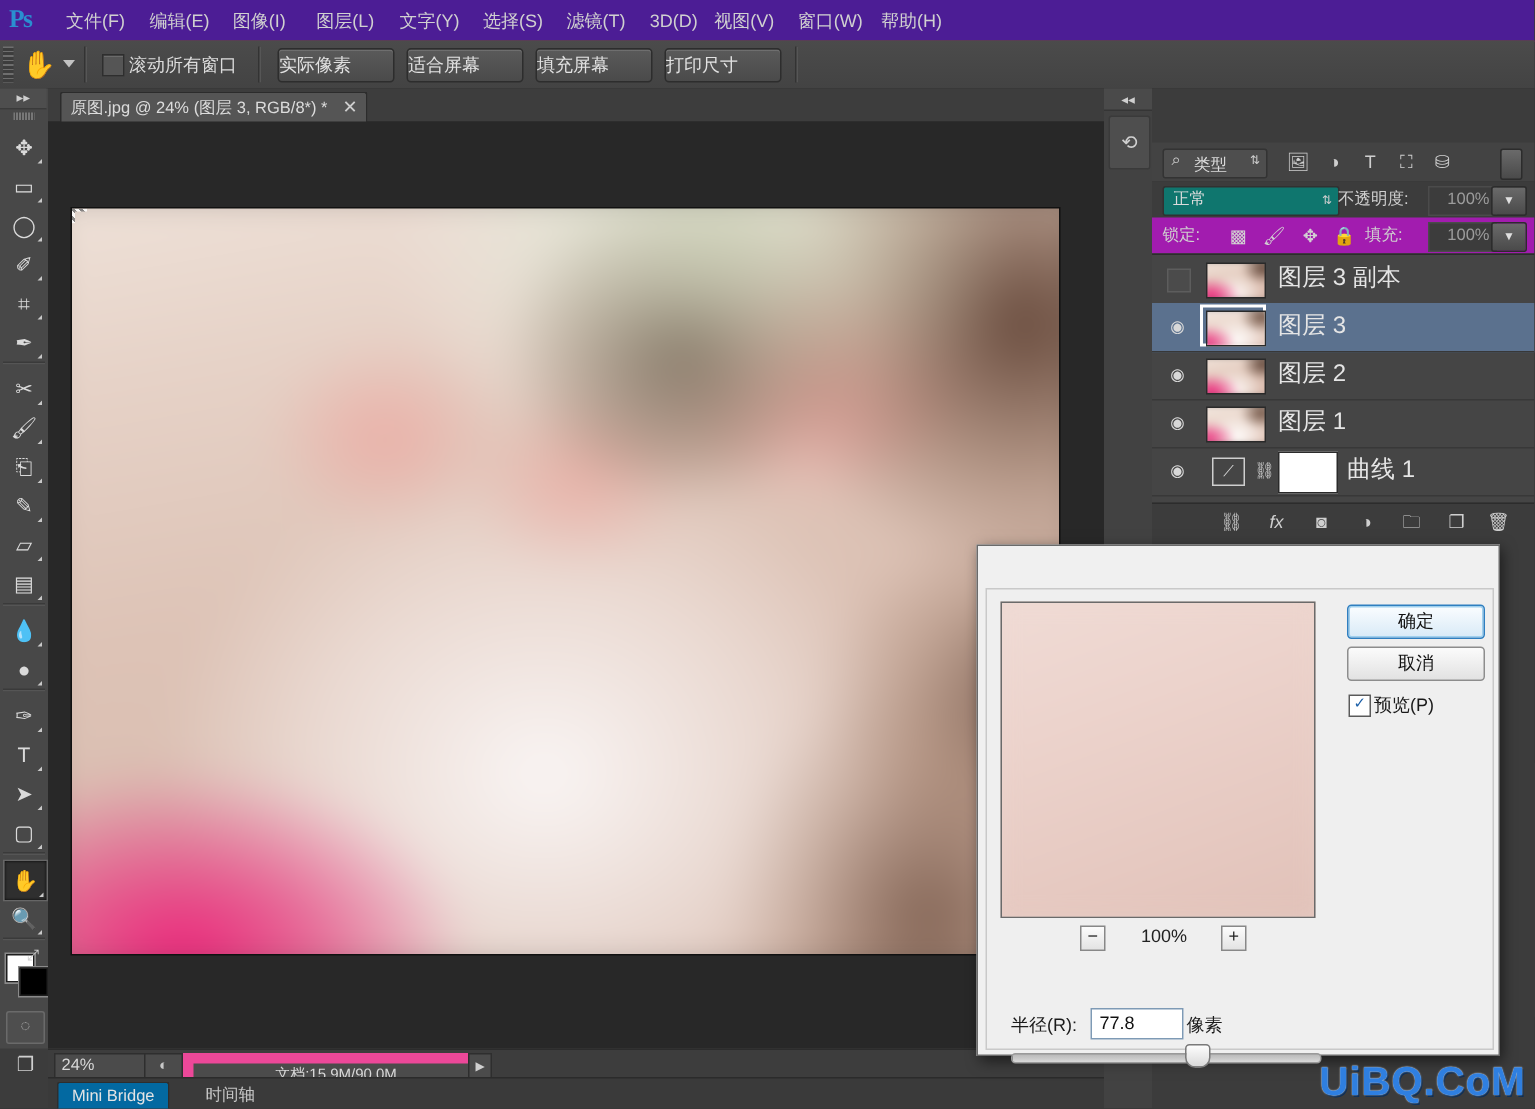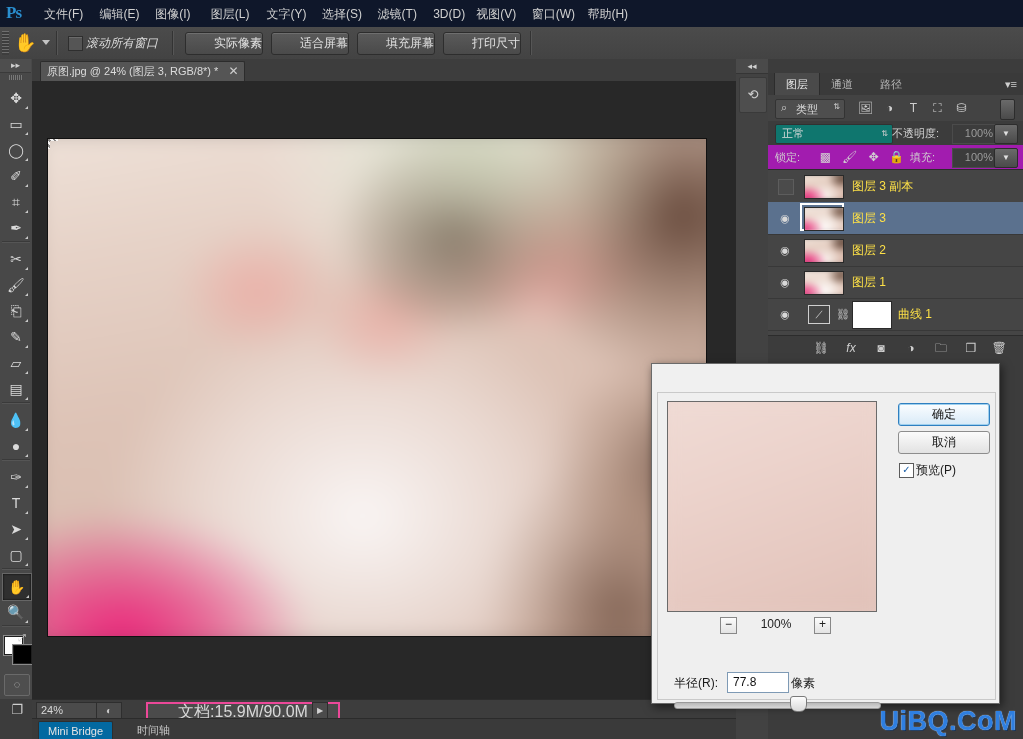--- a/index.html
+++ b/index.html
@@ -4,43 +4,43 @@
 <style>
   html,body{margin:0;padding:0;background:#3c3c3c;}
   body{
     width:1023px;height:739px;overflow:hidden;position:relative;
     font-family:"Liberation Sans","DejaVu Sans",sans-serif;
     font-size:12px;color:#c8c8c8;-webkit-font-smoothing:antialiased;
   }
   .abs{position:absolute;}
 
   
-  #menubar{left:0;top:0;width:1023px;height:27px;background:#0f172a;border-bottom:1px solid #be185d;}
+  #menubar{left:0;top:0;width:1023px;height:27px;background:#4c1d95;border-bottom:1px solid #be185d;}
   #ps-logo{left:6px;top:3px;width:26px;height:22px;color:#2a8fd0;font-weight:bold;font-size:17px;
            font-family:"Liberation Serif",serif;letter-spacing:-1px;}
   .menu-item{top:5px;height:18px;line-height:18px;color:#d0d0d0;font-size:12px;padding:0 4px;cursor:default;}
   #watermark-top{right:4px;top:1px;width:180px;height:25px;opacity:.62;}
   .wm-l1{position:absolute;left:0;top:2px;font-size:12px;color:#9aa4ab;letter-spacing:.5px;
          text-shadow:0 1px 0 #20242a;font-weight:bold;}
   .wm-l2{position:absolute;left:68px;top:1px;font-size:11px;color:#b9c2c8;font-weight:bold;}
   .wm-l3{position:absolute;left:72px;top:12px;font-size:9px;color:#c9d2d8;letter-spacing:.6px;}
 
   
   #optionsbar{left:0;top:27px;width:1023px;height:32px;background:#474747;
               border-bottom:1px solid #2b2b2b;
               background-image:linear-gradient(#4b4b4b,#434343);}
   #opt-gripper{left:2px;top:4px;width:7px;height:24px;
      background-image:repeating-linear-gradient(to bottom,#6e6e6e 0 1px,#3d3d3d 1px 3px);}
   #opt-toolicon{left:13px;top:4px;width:26px;height:24px;}
   .hand-glyph{font-size:18px;color:#d4d4d4;line-height:24px;}
   #opt-tri{left:42px;top:13px;width:0;height:0;border-left:4px solid transparent;border-right:4px solid transparent;border-top:5px solid #c3c3c3;}
   .vsep{width:1px;background:#333;border-right:1px solid #565656;top:4px;height:24px;}
   .opt-check{top:9px;width:13px;height:13px;background:#555;border:1px solid #2e2e2e;box-shadow:inset 0 1px 0 #6b6b6b;}
-  .opt-label{top:8px;height:16px;line-height:16px;color:#dcdcdc;font-size:12px;font-style:italic;}
-  .opt-btn{top:5px;height:21px;line-height:20px;text-align:right;color:#e2e2e2;font-size:12px;
+  .opt-label{top:8px;height:16px;line-height:16px;color:#dcdcdc;font-size:12px;}
+  .opt-btn{top:5px;height:21px;line-height:20px;text-align:left;color:#e2e2e2;font-size:12px;
            background:linear-gradient(#5a5a5a,#4a4a4a);border:1px solid #2d2d2d;border-radius:3px;
            box-shadow:inset 0 1px 0 rgba(255,255,255,.13);cursor:default;}
 
   
   #toolbox{left:0;top:59px;width:32px;height:640px;background:#484848;border-right:1px solid #2f2f2f;}
   #tb-collapse{left:0;top:0;width:31px;height:13px;background:#4e4e4e;border-bottom:1px solid #3a3a3a;}
   #tb-grip{left:9px;top:16px;width:14px;height:5px;
      background-image:repeating-linear-gradient(to right,#777 0 1px,#454545 1px 2px);}
   .tool{left:2px;width:28px;height:26px;cursor:default;}
   .tool.active{background:#2f2f2f;border:1px solid #666;box-shadow:inset 0 0 2px #000;}
@@ -84,21 +84,21 @@
   #canvas .marquee{position:absolute;left:0;top:0;width:10px;height:10px;
     background-image:repeating-linear-gradient(45deg,#fff 0 2px,#777 2px 4px);opacity:.85;
     clip-path:polygon(0 0,100% 0,100% 20%,20% 20%,20% 100%,0 100%);}
 
   
   #statusbar{left:32px;top:699px;width:704px;height:19px;background:#3d3d3d;border-top:1px solid #2c2c2c;}
   #sb-zoom{left:4px;top:2px;width:56px;height:15px;line-height:15px;padding-left:4px;background:#4b4b4b;
            border:1px solid #2e2e2e;color:#d8d8d8;font-size:11px;}
   #sb-prof{left:64px;top:2px;width:24px;height:15px;background:#4b4b4b;border:1px solid #2e2e2e;}
   #sb-doc{left:90px;top:2px;width:190px;height:15px;line-height:15px;text-align:center;background:#4b4b4b;
-          border:2px solid #ec4899;color:#d8d8d8;font-size:16px;margin-left:24px;}
+          border:7px solid #ec4899;color:#d8d8d8;font-size:10px;}
   #sb-arrow{left:280px;top:2px;width:14px;height:15px;background:#4b4b4b;border:1px solid #2e2e2e;}
   #sb-screen{left:-28px;top:0px;width:26px;height:19px;}
 
   
   #bottomdock{left:32px;top:718px;width:704px;height:21px;background:#3a3a3a;border-top:1px solid #2b2b2b;}
   .bdtab{top:2px;height:18px;line-height:18px;padding:0 9px;font-size:11px;color:#c4c4c4;cursor:default;}
   .bdtab.sel{background:#0369a1;border:1px solid #2e2e2e;border-bottom:none;color:#e4e4e4;border-radius:2px 2px 0 0;}
 
   
   #rail{left:736px;top:59px;width:32px;height:680px;background:#424242;border-right:1px solid #2e2e2e;}
@@ -134,21 +134,21 @@
 
   #lp-list{left:0;top:110px;width:255px;height:166px;background:#454545;border-top:1px solid #2c2c2c;}
   .lrow{left:0;width:255px;height:32px;border-bottom:1px solid #383838;cursor:default;}
   .lrow.sel{background:#5b718e;}
   .lrow .eye{position:absolute;left:8px;top:8px;width:18px;height:16px;text-align:center;line-height:16px;
              font-size:11px;color:#d8d8d8;}
   .lrow .eyebox{position:absolute;left:10px;top:9px;width:14px;height:14px;border:1px solid #5d5d5d;background:#4b4b4b;}
   .lrow .thumbwrap{position:absolute;left:34px;top:3px;width:42px;height:26px;}
   .lrow .thumb{position:absolute;left:2px;top:2px;width:38px;height:22px;border:1px solid #2a2a2a;overflow:hidden;}
   .lrow.sel .thumbwrap{border:2px solid #fff;left:32px;top:1px;width:44px;height:28px;box-sizing:border-box;}
-  .lrow .lname{position:absolute;left:84px;top:8px;height:16px;line-height:16px;font-size:12px;color:#fde047;}
+  .lrow .lname{position:absolute;left:84px;top:8px;height:16px;line-height:16px;font-size:16px;color:#e5e5e5;}
   .t-inner{position:absolute;inset:0;filter:blur(2px);transform:scale(1.25);}
   .t1{background:
       radial-gradient(22px 14px at 16% 88%, rgba(236,30,120,.95) 0%, rgba(236,30,120,0) 70%),
       radial-gradient(16px 12px at 88% 20%, rgba(84,56,42,.95) 0%, rgba(130,96,74,0) 72%),
       radial-gradient(20px 14px at 50% 80%, rgba(255,252,250,.95) 0%, rgba(250,242,238,0) 74%),
       linear-gradient(165deg,#f1e4db,#e1c6b8 55%,#d6b3a5);}
   .t2{background:
       radial-gradient(20px 13px at 12% 84%, rgba(236,30,120,.85) 0%, rgba(236,30,120,0) 70%),
       radial-gradient(16px 12px at 86% 22%, rgba(96,66,50,.9) 0%, rgba(140,104,82,0) 72%),
       radial-gradient(22px 16px at 52% 78%, rgba(255,253,252,.98) 0%, rgba(250,244,240,0) 74%),
@@ -377,26 +377,20 @@
   <div id="rail-collapse" class="abs">
     <span style="display:block;text-align:center;line-height:14px;font-size:9px;color:#cfcfcf">◂◂</span>
   </div>
   <div id="rail-grip" class="abs"></div>
   <div id="rail-btn" class="abs">
     <span style="display:block;text-align:center;line-height:34px;font-size:13px;color:#d0d0d0">⟲</span>
   </div>
 </div>
 
 <div id="layers" class="abs">
-  <div id="lp-tabs" class="abs">
-    <div class="lp-tab sel abs" style="left:6px">图层</div>
-    <div class="lp-tab abs" style="left:52px">通道</div>
-    <div class="lp-tab abs" style="left:101px">路径</div>
-    <div id="lp-menu" class="abs" style="font-size:11px;color:#cfcfcf;line-height:14px;text-align:right">▾≡</div>
-  </div>
 
   <div id="lp-filter" class="abs">
     <div id="filt-kind" class="abs">
       <span class="abs" style="left:5px;top:1px;font-size:11px;color:#cfcfcf">⌕</span>
       <span class="abs" style="left:20px;top:2px;font-size:11px;color:#dcdcdc">类型</span>
       <span class="abs" style="right:4px;top:2px;font-size:8px;color:#cfcfcf">⇅</span>
     </div>
     <div class="filt-ico abs" style="left:88px">🖼</div>
     <div class="filt-ico abs" style="left:112px">◑</div>
     <div class="filt-ico abs" style="left:136px">T</div>

